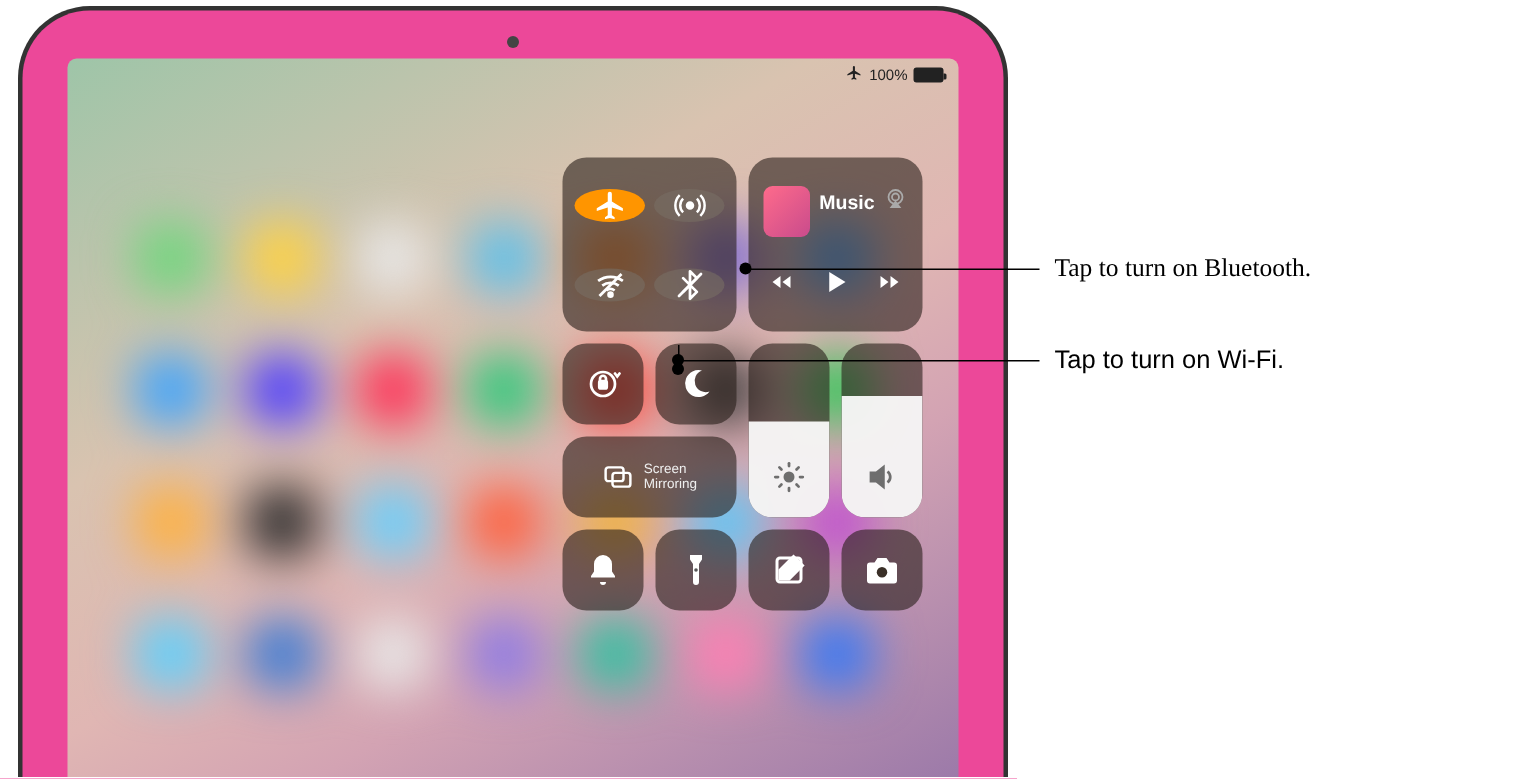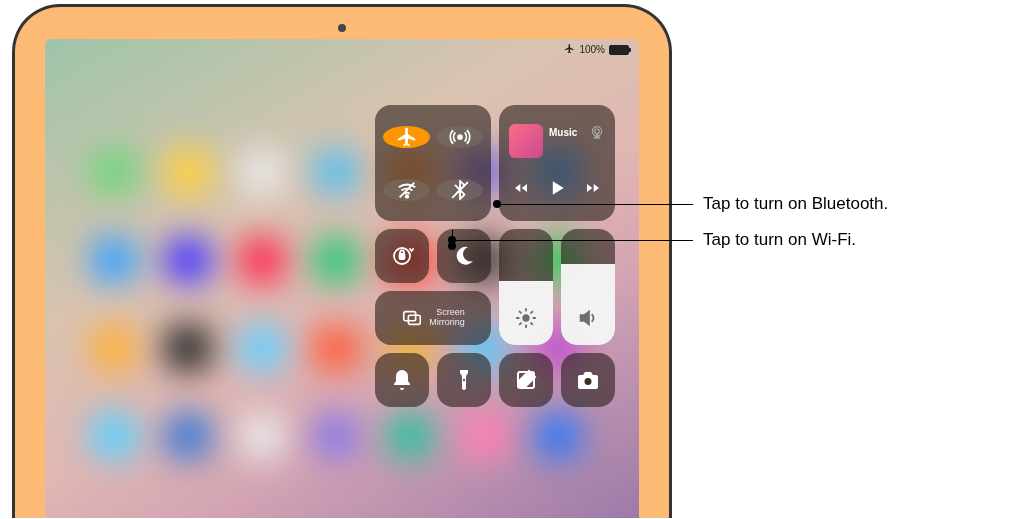--- a/index.html
+++ b/index.html
@@ -1,18 +1,18 @@
 <!DOCTYPE html>
 <html><head>
 <meta charset="utf-8">
 <style>
 * { margin: 0; padding: 0; box-sizing: border-box; }
 body { font-family: -apple-system, Helvetica, Arial, sans-serif; background: #fff; width: 1021px; height: 519px; overflow: hidden; position: relative; }
 
-.device-frame { position: absolute; left: 12px; top: 4px; width: 660px; height: 514px; border: 3px solid #333; border-bottom: none; border-radius: 48px 48px 0 0; background: #fdba74; padding: 32px 30px 0 30px; }
+.device-frame { position: absolute; left: 12px; top: 4px; width: 660px; height: 514px; border: 3px solid #333; border-bottom: none; border-radius: 48px 48px 0 0; background: #ec4899; padding: 32px 30px 0 30px; }
 .camera-dot { position: absolute; top: 17px; left: 50%; transform: translateX(-50%); width: 8px; height: 8px; border-radius: 50%; background: #444; }
 
 .screen { width: 100%; height: 100%; border-radius: 6px 6px 0 0; background: linear-gradient(150deg, #9ec5a8 0%, #d9c3b0 35%, #e0b6b3 55%, #d3a3b3 70%, #9c7aa9 100%); position: relative; overflow: hidden; }
 
 .status-bar { position: absolute; top: 4px; right: 10px; font-size: 10px; color: #222; display: flex; align-items: center; gap: 4px; }
 .battery-icon { width: 20px; height: 10px; border: 1px solid #222; border-radius: 2px; position: relative; background: #222; }
 .battery-icon::after { content: ''; position: absolute; right: -3px; top: 2.5px; width: 2px; height: 4px; background: #222; border-radius: 0 1px 1px 0; }
 
 .apps-blur { position: absolute; inset: 0; filter: blur(16px); }
 .apps-grid { position: absolute; top: 110px; left: 46px; display: grid; grid-template-columns: repeat(7, 46px); grid-auto-rows: 46px; gap: 42px 28px; }
@@ -23,31 +23,31 @@
 .cc-module { background: rgba(40,30,25,0.6); border-radius: 16px; position: relative; display: flex; align-items: center; justify-content: center; }
 
 .connectivity { width: 116px; height: 116px; display: grid; grid-template-columns: 1fr 1fr; grid-template-rows: 1fr 1fr; padding: 8px; gap: 6px; }
 .conn-btn { border-radius: 50%; background: rgba(120,110,100,0.6); display: flex; align-items: center; justify-content: center; color: #fff; }
 .conn-btn.active { background: #ff9500; }
 .conn-btn svg { width: 22px; height: 22px; }
 
 .media { width: 116px; height: 116px; flex-direction: column; padding: 10px; align-items: stretch; }
 .media-top { display: flex; justify-content: space-between; align-items: flex-start; margin-bottom: 12px; height: 38px; }
 .media-art { width: 34px; height: 34px; border-radius: 6px; background: linear-gradient(135deg, #ff6b8b, #c94b8c); }
-.media-title { font-size: 10px; font-weight: 600; color: #fff; flex: 1; padding: 3px 6px 0; }
+.media-title { font-size: 13px; font-weight: 600; color: #fff; flex: 1; padding: 3px 6px 0; }
 .airplay-top { color: #aaa; }
 .media-controls { display: flex; justify-content: center; align-items: center; gap: 18px; color: #fff; margin-top: 4px; }
 
 .small-btn { width: 54px; height: 54px; color: #fff; }
 .small-btn svg { width: 24px; height: 24px; }
 .slider { width: 54px; height: 116px; border-radius: 16px; background: rgba(40,30,25,0.6); position: relative; overflow: hidden; display: flex; align-items: flex-end; justify-content: center; }
 .slider-fill { position: absolute; bottom: 0; left: 0; right: 0; background: rgba(255,255,255,0.92); }
 .slider svg { position: absolute; bottom: 16px; width: 22px; height: 22px; color: #6e6e6e; }
 
-.screen-mirror { width: 116px; height: 54px; gap: 6px; color: #eee; text-align: right; }
+.screen-mirror { width: 116px; height: 54px; gap: 6px; color: #eee; }
 .screen-mirror svg { width: 22px; height: 22px; }
 .sm-label { font-size: 9px; line-height: 1.1; }
 
 .callouts { position: absolute; left: 530px; top: 120px; }
 .callout { position: absolute; display: flex; align-items: center; }
 .call-line { position: relative; height: 1px; background: #000; }
 .call-line::before { content: ''; position: absolute; left: -4px; top: -3.5px; width: 8px; height: 8px; border-radius: 50%; background: #000; }
 .call-text { font-size: 17px; color: #000; padding-left: 10px; white-space: nowrap; }
 
 .hook { position: absolute; border-left: 1px solid #000; border-bottom: 1px solid #000; }
@@ -235,21 +235,21 @@
             </svg>
         </div>
       </div>
     </div>
 
   </div>
 </div>
 
 <div class="callouts">
 
-  <div class="callout" style="top:74px; left:-33px;">
+  <div class="callout" style="top:49px; left:-33px;font-family:Liberation Serif, serif;">
     <div class="call-line" style="width:196px;"></div>
     <div class="call-text">Tap to turn on Bluetooth.</div>
   </div>
 
   <div class="hook" style="top:110px; left:-78px; width:1px; height:16px;"></div>
   <div class="callout" style="top:110px; left:-78px;text-align:center;">
     <div class="call-line" style="width:241px;"></div>
     <div class="call-text">Tap to turn on Wi-Fi.</div>
   </div>
 

